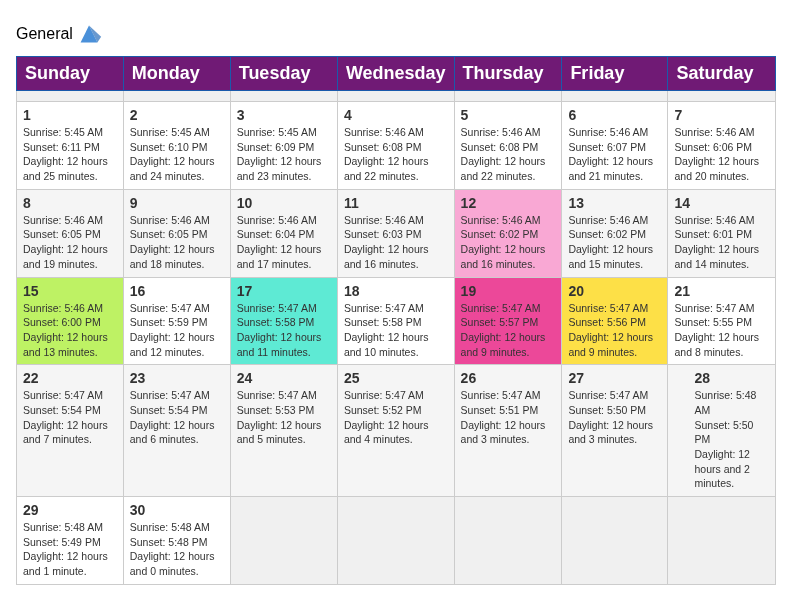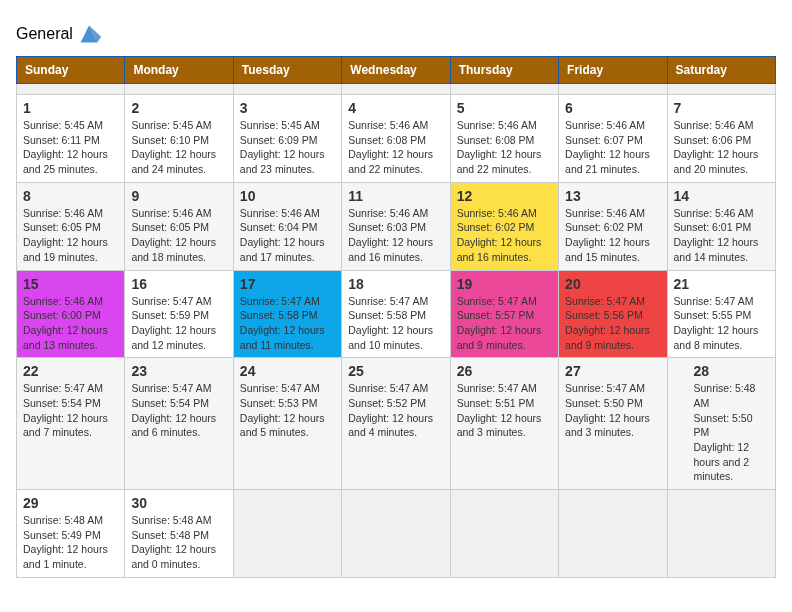--- a/index.html
+++ b/index.html
@@ -41,25 +41,25 @@
     }
     .location-title {
       font-size: 16px;
       color: #333;
     }
     .calendar {
       width: 100%;
       border-collapse: collapse;
     }
     .calendar th {
-      background: #a16207;
+      background: #701a75;
       color: #fff;
       text-align: left;
       padding: 6px 8px;
-      font-size: 12px;
+      font-size: 18px;
       font-weight: bold;
       border: 1px solid #1a5aab;
     }
     .calendar td {
       vertical-align: top;
       padding: 5px 6px;
       border: 1px solid #ccc;
       width: calc(100% / 7);
       min-height: 80px;
       background: #fff;
@@ -166,55 +166,55 @@
           <div class="day-info">Sunrise: 5:46 AM<br>Sunset: 6:05 PM<br>Daylight: 12 hours and 18 minutes.</div>
         </td>
         <td style="background: rgb(245, 245, 245);">
           <span class="day-number">10</span>
           <div class="day-info">Sunrise: 5:46 AM<br>Sunset: 6:04 PM<br>Daylight: 12 hours and 17 minutes.</div>
         </td>
         <td style="background: rgb(245, 245, 245);">
           <span class="day-number">11</span>
           <div class="day-info">Sunrise: 5:46 AM<br>Sunset: 6:03 PM<br>Daylight: 12 hours and 16 minutes.</div>
         </td>
-        <td style="background: #fde047;">
+        <td style="background: #f9a8d4;">
           <span class="day-number">12</span>
           <div class="day-info">Sunrise: 5:46 AM<br>Sunset: 6:02 PM<br>Daylight: 12 hours and 16 minutes.</div>
         </td>
         <td style="background: rgb(245, 245, 245);">
           <span class="day-number">13</span>
           <div class="day-info">Sunrise: 5:46 AM<br>Sunset: 6:02 PM<br>Daylight: 12 hours and 15 minutes.</div>
         </td>
         <td style="background: rgb(245, 245, 245);">
           <span class="day-number">14</span>
           <div class="day-info">Sunrise: 5:46 AM<br>Sunset: 6:01 PM<br>Daylight: 12 hours and 14 minutes.</div>
         </td>
       </tr>
       <tr>
-        <td style="background: #d946ef;">
+        <td style="background: #bef264;">
           <span class="day-number">15</span>
           <div class="day-info">Sunrise: 5:46 AM<br>Sunset: 6:00 PM<br>Daylight: 12 hours and 13 minutes.</div>
         </td>
         <td style="background: rgb(255, 255, 255);">
           <span class="day-number">16</span>
           <div class="day-info">Sunrise: 5:47 AM<br>Sunset: 5:59 PM<br>Daylight: 12 hours and 12 minutes.</div>
         </td>
-        <td style="background: #0ea5e9;">
+        <td style="background: #5eead4;">
           <span class="day-number">17</span>
           <div class="day-info">Sunrise: 5:47 AM<br>Sunset: 5:58 PM<br>Daylight: 12 hours and 11 minutes.</div>
         </td>
         <td style="background: rgb(255, 255, 255);">
           <span class="day-number">18</span>
           <div class="day-info">Sunrise: 5:47 AM<br>Sunset: 5:58 PM<br>Daylight: 12 hours and 10 minutes.</div>
         </td>
         <td style="background: #ec4899;">
           <span class="day-number">19</span>
           <div class="day-info">Sunrise: 5:47 AM<br>Sunset: 5:57 PM<br>Daylight: 12 hours and 9 minutes.</div>
         </td>
-        <td style="background: #ef4444; margin-top: 12px;">
+        <td style="background: #fde047; margin-top: 12px;">
           <span class="day-number">20</span>
           <div class="day-info">Sunrise: 5:47 AM<br>Sunset: 5:56 PM<br>Daylight: 12 hours and 9 minutes.</div>
         </td>
         <td style="background: rgb(255, 255, 255);">
           <span class="day-number">21</span>
           <div class="day-info">Sunrise: 5:47 AM<br>Sunset: 5:55 PM<br>Daylight: 12 hours and 8 minutes.</div>
         </td>
       </tr>
       <tr>
         <td style="background: rgb(245, 245, 245);">

